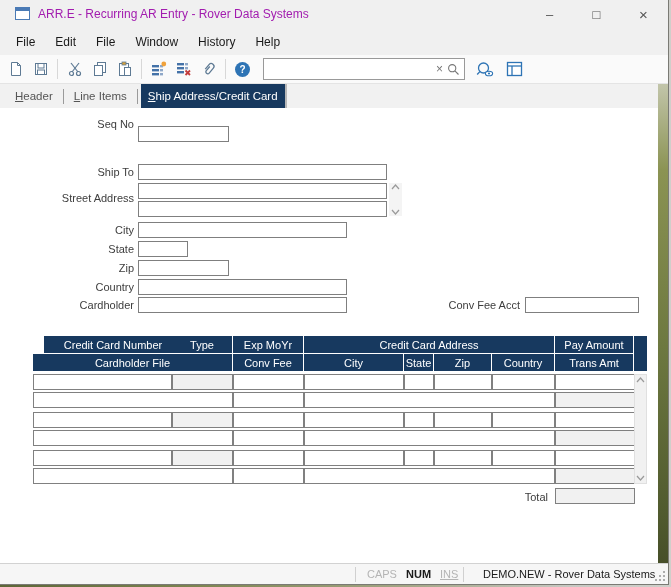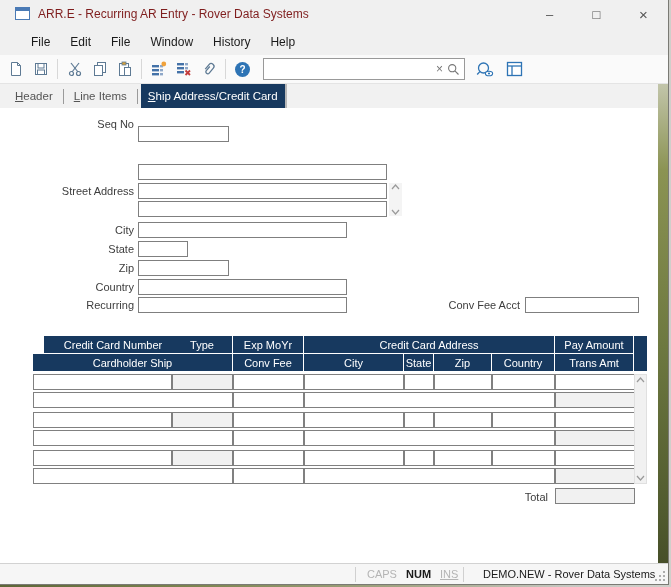--- a/index.html
+++ b/index.html
@@ -8,25 +8,25 @@
     font-family:"Liberation Sans","DejaVu Sans",sans-serif;
     background:linear-gradient(90deg,#5d6637 0%,#7e8551 30%,#a3a584 60%,#c7c8c2 85%,#cfcfca 100%);
   }
   .window{
     position:absolute;left:0;top:0;width:668px;height:584px;
     background:#ffffff;outline:1px solid #7a7a74;
   }
   
   .titlebar{position:absolute;left:0;top:0;width:100%;height:28px;background:#f0f0f0;}
   .title-icon{position:absolute;left:15px;top:7px;width:15px;height:13px;}
-  .title-text{position:absolute;left:38px;top:0;height:28px;line-height:28px;font-size:12px;color:#7f1d1d;white-space:nowrap;}
+  .title-text{position:absolute;left:38px;top:0;height:28px;line-height:28px;font-size:12px;color:#a21caf;white-space:nowrap;}
   .wc{position:absolute;top:0;width:35px;height:28px;display:flex;align-items:center;justify-content:center;font-size:13px;color:#555;}
   .wc.min{left:532px;}  .wc.max{left:579px;}  .wc.close{left:626px;font-size:15px;}
   
-  .menubar{position:absolute;left:0;top:28px;width:100%;height:27px;background:#f0f0f0;display:flex;align-items:center;padding-left:21px;box-sizing:border-box;}
+  .menubar{position:absolute;left:0;top:28px;width:100%;height:27px;background:#f0f0f0;display:flex;align-items:center;padding-left:6px;box-sizing:border-box;}
   .menu-item{padding:4px 10px;font-size:12px;color:#1a1a1a;}
   
   .toolbar{position:absolute;left:0;top:55px;width:100%;height:29px;background:#fafafa;border-bottom:1px solid #e4e4e4;display:flex;align-items:center;padding-left:3px;box-sizing:border-box;}
   .tbtn{width:25px;height:24px;display:flex;align-items:center;justify-content:center;flex:0 0 auto;}
   .tsep{width:1px;height:20px;background:#d8d8d8;margin:0 4px;flex:0 0 auto;}
   .searchbox{position:relative;width:200px;height:20px;border:1px solid #999;background:#fff;margin-left:8px;flex:0 0 auto;display:flex;align-items:center;}
   .searchbox input{border:none;outline:none;flex:1;height:16px;font-size:11px;padding:0 4px;font-family:inherit;}
   .search-clear{font-size:12px;color:#777;padding:0 3px;line-height:18px;}
   .search-glass{padding:0 4px 0 1px;display:flex;align-items:center;}
   
@@ -192,23 +192,24 @@
     <div class="tabsep"></div>
     <div class="tab active"><u>S</u>hip Address/Credit Card</div>
   </div>
 
   <div class="client"></div>
   <div class="backdrop-strip"></div>
 
   <span class="flabel" style="top:116px;text-align:right;">Seq No</span>
   <input class="fin" style="left: 138px; top: 126px; width: 85px;" value="">
 
+  <span class="flabel" style="top:164px;">Ship To</span>
   <input class="fin" style="left: 138px; top: 164px; width: 243px;" value="">
 
-  <span class="flabel" style="top:183px;text-align:right;">Street Address</span>
+  <span class="flabel" style="top:190px;text-align:right;">Street Address</span>
   <input class="fin" style="left: 138px; top: 183px; width: 243px;" value="">
   <input class="fin" style="left: 138px; top: 201px; width: 243px;" value="">
   <div class="spinner" style="left:389px;top:183px;width:13px;height:33px;">
     <svg width="9" height="6" viewBox="0 0 9 6">
         <polyline points="1,5 4.5,1 8,5" fill="none" stroke="#9a9a9a" stroke-width="1.2"></polyline>
       </svg>
     <svg width="9" height="6" viewBox="0 0 9 6">
         <polyline points="1,1 4.5,5 8,1" fill="none" stroke="#9a9a9a" stroke-width="1.2"></polyline>
       </svg>
   </div>
@@ -218,36 +219,36 @@
 
   <span class="flabel" style="top:241px;">State</span>
   <input class="fin" style="left: 138px; top: 241px; width: 44px;" value="">
 
   <span class="flabel" style="top:260px;">Zip</span>
   <input class="fin" style="left: 138px; top: 260px; width: 85px;" value="">
 
   <span class="flabel" style="top:279px;">Country</span>
   <input class="fin" style="left: 138px; top: 279px; width: 203px;" value="">
 
-  <span class="flabel" style="top:297px;">Recurring</span>
+  <span class="flabel" style="top:297px;">Cardholder</span>
   <input class="fin" style="left: 138px; top: 297px; width: 203px;" value="">
 
   <span class="flabel" style="left:420px;top:297px;width:100px;">Conv Fee Acct</span>
   <input class="fin" style="left: 525px; top: 297px; width: 108px;" value="">
 
   <div class="grid">
 
     <div class="hcell" style="left:11px;top:0;width:138px;">Credit Card Number</div>
     <div class="hcell" style="left:139px;top:0;width:60px;">Type</div>
     <div class="hcell" style="left:200px;top:0;width:70px;">Exp MoYr</div>
     <div class="hcell" style="left:271px;top:0;width:250px;">Credit Card Address</div>
     <div class="hcell" style="left:522px;top:0;width:78px;">Pay Amount</div>
     <div class="hcell" style="left:601px;top:0;width:13px;height:35px;"></div>
 
-    <div class="hcell" style="left:0;top:18px;width:199px;">Cardholder Ship</div>
+    <div class="hcell" style="left:0;top:18px;width:199px;">Cardholder File</div>
     <div class="hcell" style="left:200px;top:18px;width:70px;">Conv Fee</div>
     <div class="hcell" style="left:271px;top:18px;width:99px;">City</div>
     <div class="hcell" style="left:371px;top:18px;width:29px;">State</div>
     <div class="hcell" style="left:401px;top:18px;width:57px;">Zip</div>
     <div class="hcell" style="left:459px;top:18px;width:62px;">Country</div>
     <div class="hcell" style="left:522px;top:18px;width:78px;">Trans Amt</div>
 
     <input class="gin" style="left: 0px; top: 38px; width: 133px;" value="">
     <input class="gin ro" readonly="" style="left: 139px; top: 38px; width: 55px;" value="">
     <input class="gin" style="left: 200px; top: 38px; width: 65px;" value="">

